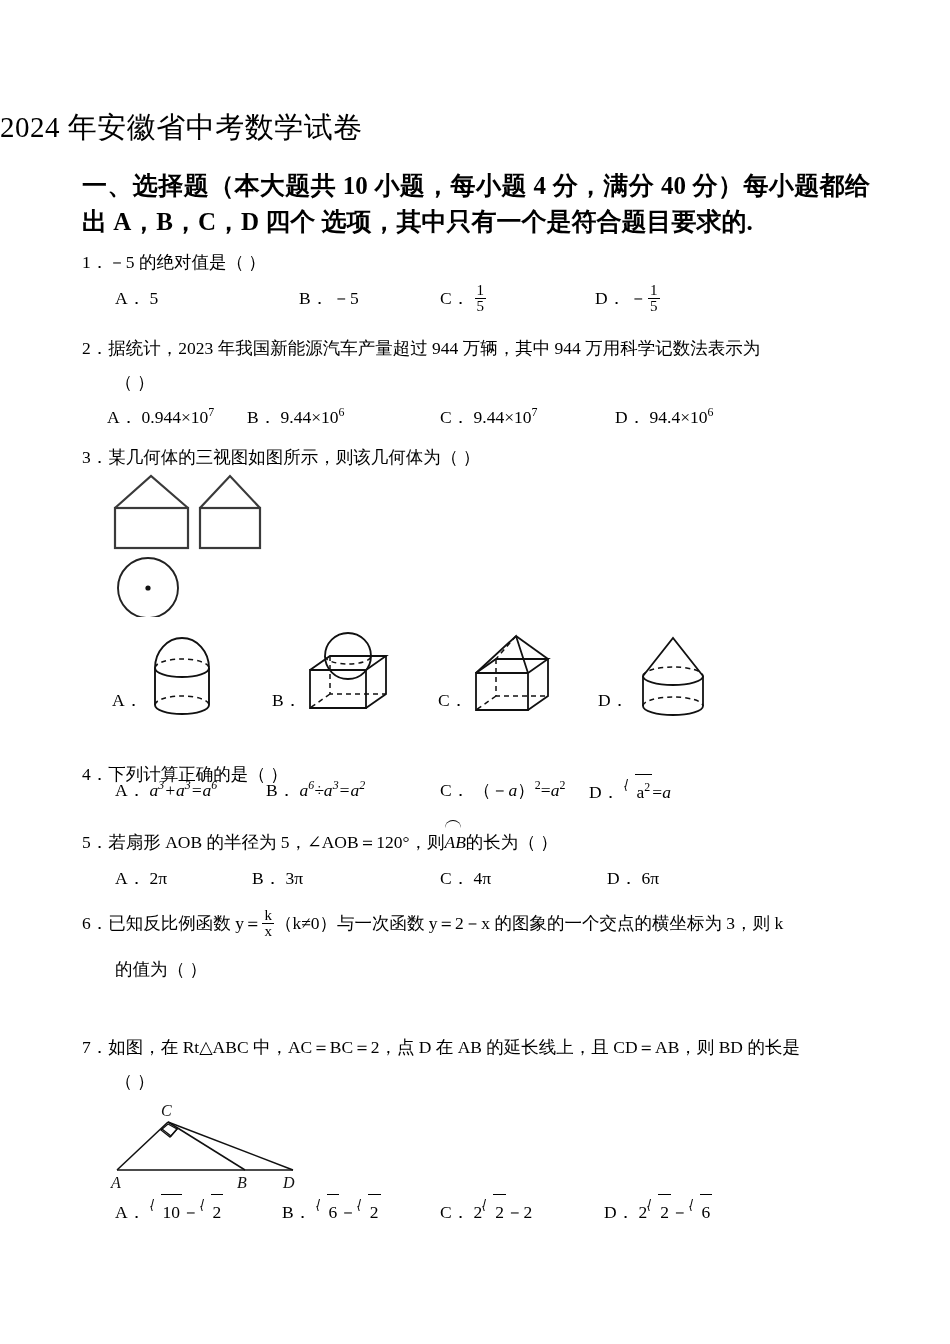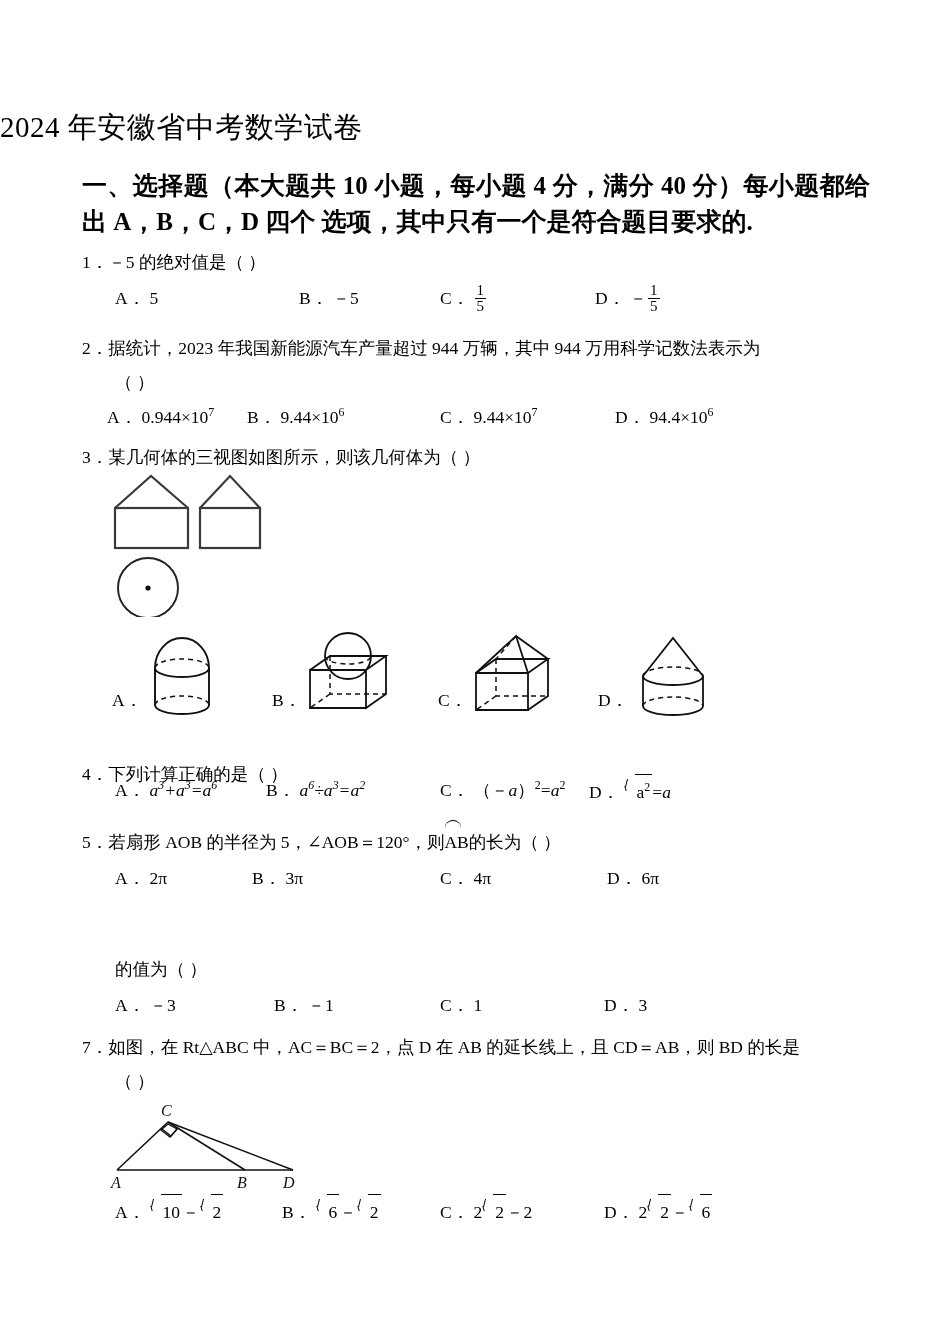--- a/index.html
+++ b/index.html
@@ -109,20 +109,21 @@
     transform: skewX(16deg);
   }
   .sqrt > .rad {
     display: inline-block;
     border-top: 1.2px solid #000;
     padding: 0 2px 0 2px;
   }
   .arcAB {
     display: inline-block;
     position: relative;
+    font-style: italic;
     padding-top: 2px;
   }
   .arcAB::before {
     content: "";
     position: absolute;
     left: 1px;
     top: -3px;
     width: 16px;
     height: 7px;
     border-top: 1.3px solid #000;
@@ -315,40 +316,25 @@
     <span class="opt o3">
       <span>C．</span>
       <span>4π</span>
     </span>
     <span class="opt" style="left:525px;">
       <span>D．</span>
       <span>6π</span>
     </span>
   </div>
 
+  <div class="q" style="left:82px; top:906px;">
+    <span class="qtext"><span class="qnum">6．</span><span>已知反比例函数 y＝</span><span class="frac"><span class="num">k</span><span class="den">x</span></span><span>（k≠0）与一次函数 y＝2－x 的图象的一个交点的横坐标为 3，则 k</span></span>
+  </div>
   <div class="q" style="left:115px; top:952px;">
     <span>的值为（      ）</span>
-  </div>
-  <div class="opts" style="left:82px; top:988px;">
-    <span class="opt o1">
-      <span>A．</span>
-      <span>－3</span>
-    </span>
-    <span class="opt" style="left:192px;">
-      <span>B．</span>
-      <span>－1</span>
-    </span>
-    <span class="opt o3">
-      <span>C．</span>
-      <span>1</span>
-    </span>
-    <span class="opt" style="left:522px;">
-      <span>D．</span>
-      <span>3</span>
-    </span>
   </div>
 
   <div class="q" style="left:82px; top:1030px;">
     <span class="qtext"><span class="qnum">7．</span><span>如图，在 Rt△ABC 中，AC＝BC＝2，点 D 在 AB 的延长线上，且 CD＝AB，则 BD 的长是</span></span>
   </div>
   <div class="q" style="left:115px; top:1064px;">
     <span>（      ）</span>
   </div>
 
   <div class="fig" style="left:105px; top:1098px;">

